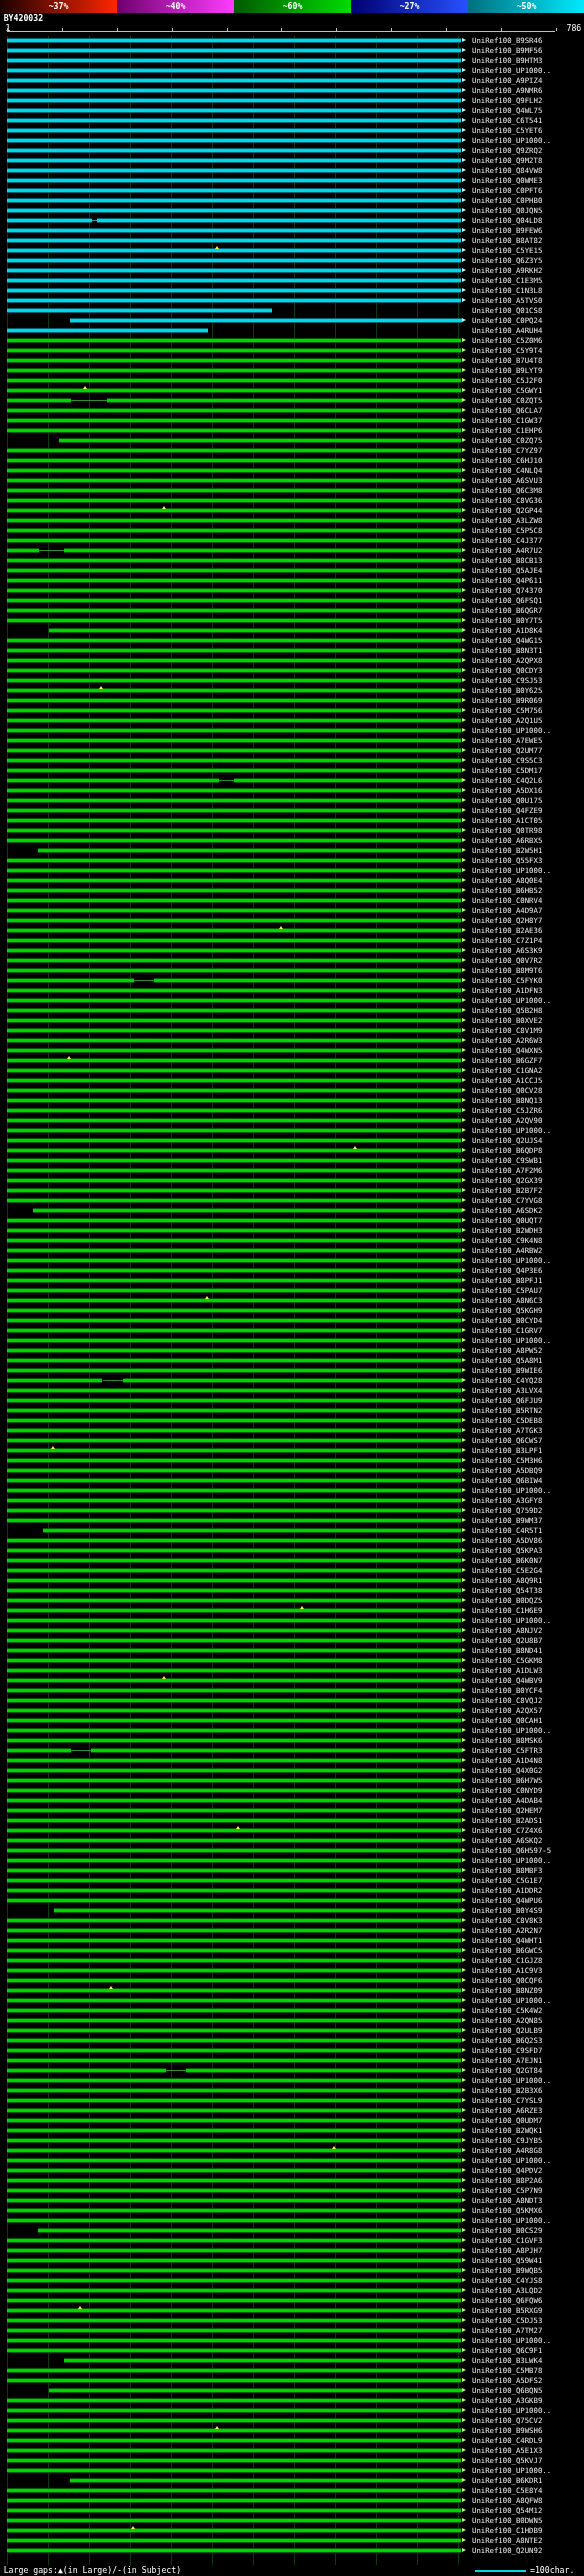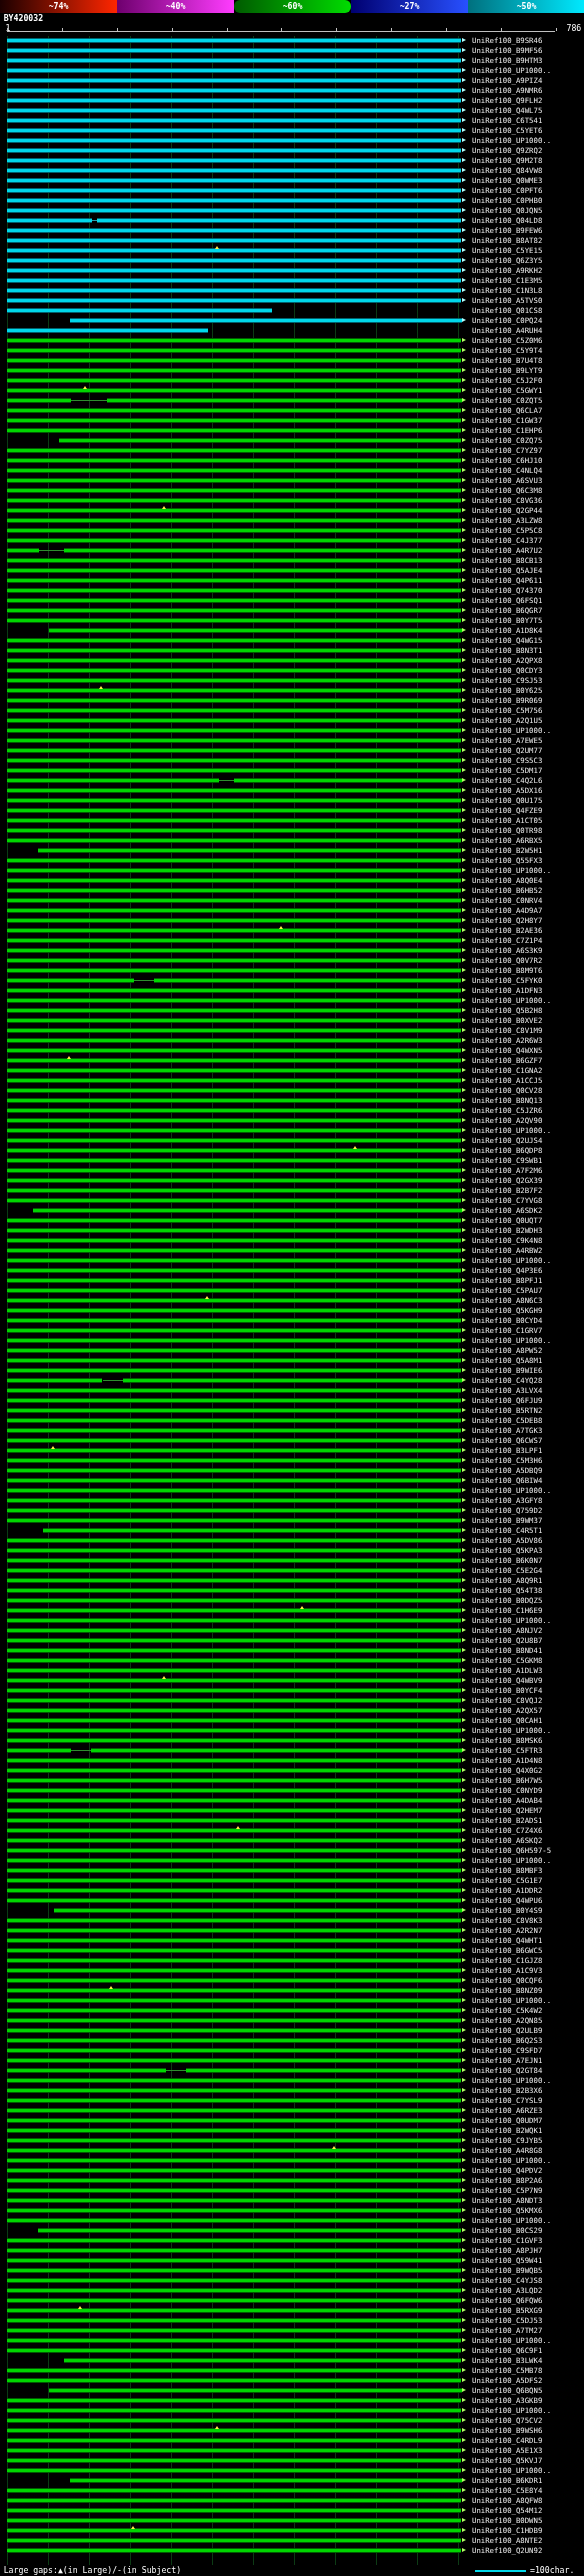--- a/index.html
+++ b/index.html
@@ -5,21 +5,21 @@
   html,body{margin:0;padding:0;background:#000;}
   body{width:585px;height:2576px;position:relative;overflow:hidden;
        font-family:"DejaVu Sans Mono","Liberation Mono",monospace;}
 
   
   .scalebar{display:flex;width:585px;height:12.8px;}
   .scalebar .segment{flex:1;height:12.8px;text-align:center;font-size:8.2px;font-weight:bold;
        line-height:12.8px;color:#fff;overflow:hidden;}
   .seg1{background:linear-gradient(90deg,var(--k1a),var(--k1b));}
   .seg2{background:linear-gradient(90deg,var(--k2a),var(--k2b));}
-  .seg3{background:linear-gradient(90deg,var(--k3a),var(--k3b));border-radius:6px;}
+  .seg3{background:linear-gradient(90deg,var(--k3a),var(--k3b));}
   .seg4{background:linear-gradient(90deg,var(--k4a),var(--k4b));}
   .seg5{background:linear-gradient(90deg,var(--k5a),var(--k5b));}
 
   
   .qheader{height:11px;line-height:11px;padding-left:3.7px;font-size:8.2px;font-weight:bold;color:#fff;}
 
   
   .ruler{position:relative;height:12px;font-size:8.2px;color:#fff;}
   .ruler .rline{position:absolute;left:7.3px;width:548px;top:7.3px;height:0.9px;background:var(--rulerLine);}
   .ruler .tick{position:absolute;top:4.6px;width:0.9px;height:2.7px;background:var(--rulerLine);}
@@ -50,21 +50,21 @@
   
   .footer{position:absolute;left:0;bottom:0;width:585px;height:11px;font-size:8.2px;color:#fff;}
   .footer .gaps{position:absolute;left:3.7px;top:0.9px;line-height:9.1px;}
   .footer .scaleline{position:absolute;left:475px;top:4.6px;width:51px;height:2.7px;background:var(--footerScale);}
   .footer .scalelbl{position:absolute;left:530px;top:0.9px;line-height:9.1px;}
 </style>
 </head>
 <body>
 
 <div class="scalebar">
-  <div class="segment seg1"><span>~74%</span></div>
+  <div class="segment seg1"><span>~37%</span></div>
   <div class="segment seg2"><span>~40%</span></div>
   <div class="segment seg3"><span>~60%</span></div>
   <div class="segment seg4"><span>~27%</span></div>
   <div class="segment seg5"><span>~50%</span></div>
 </div>
 
 <div class="qheader">BY420032</div>
 
 <div class="ruler">
   <span class="rstart">1</span>

